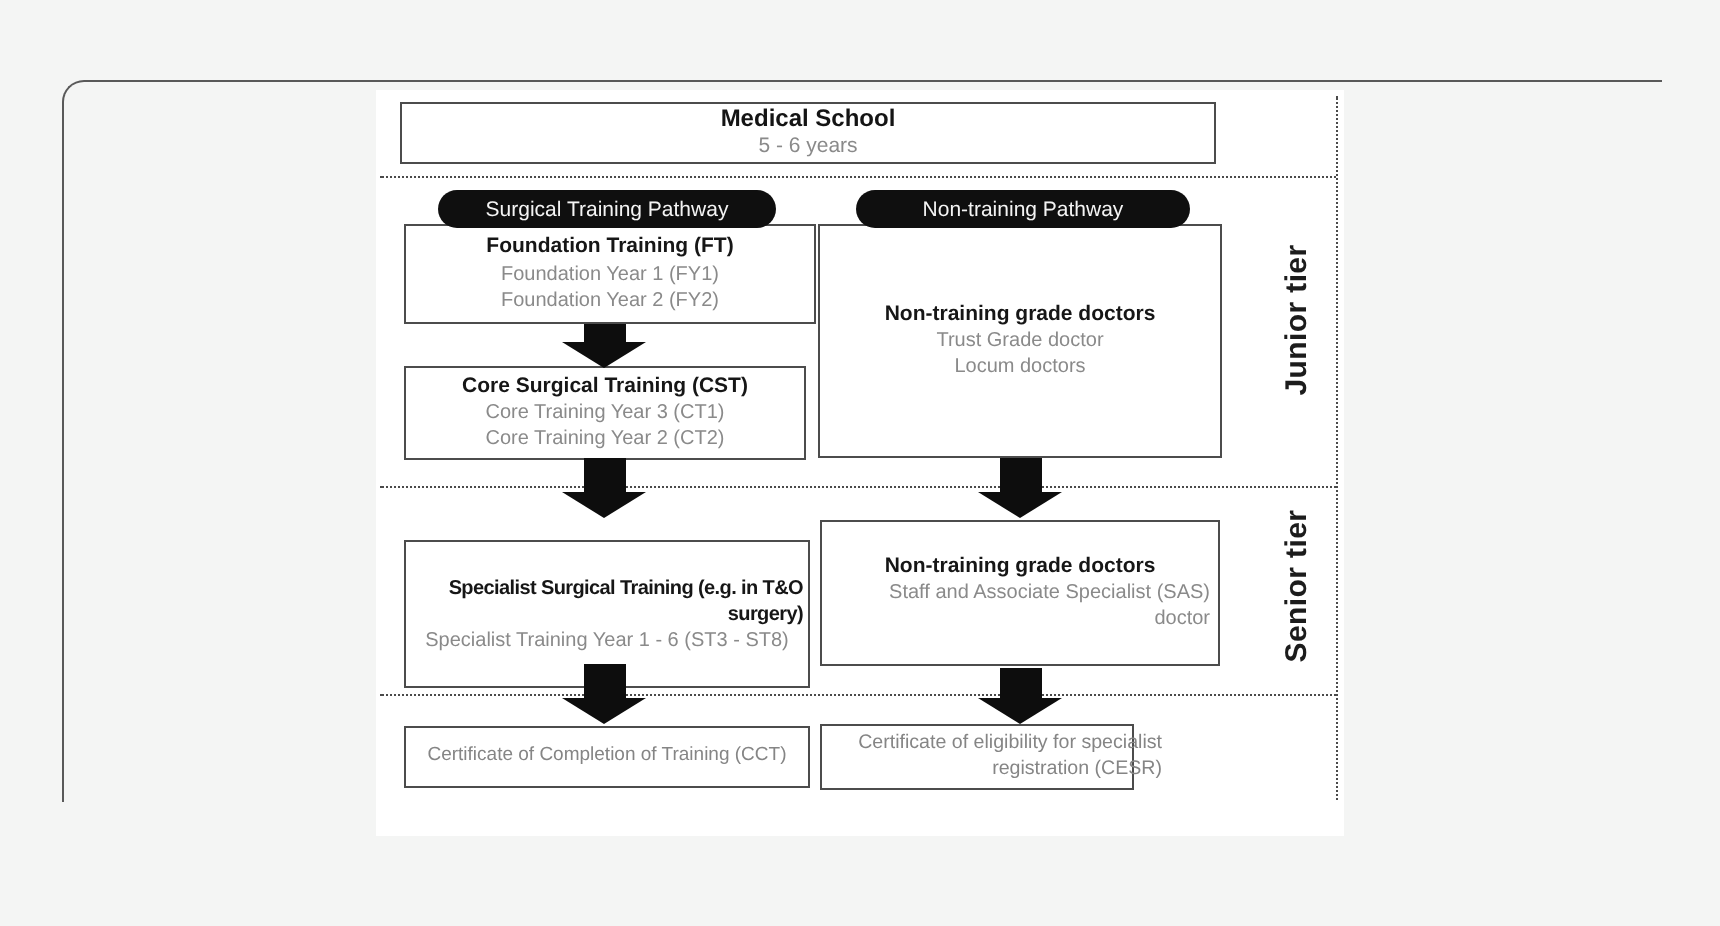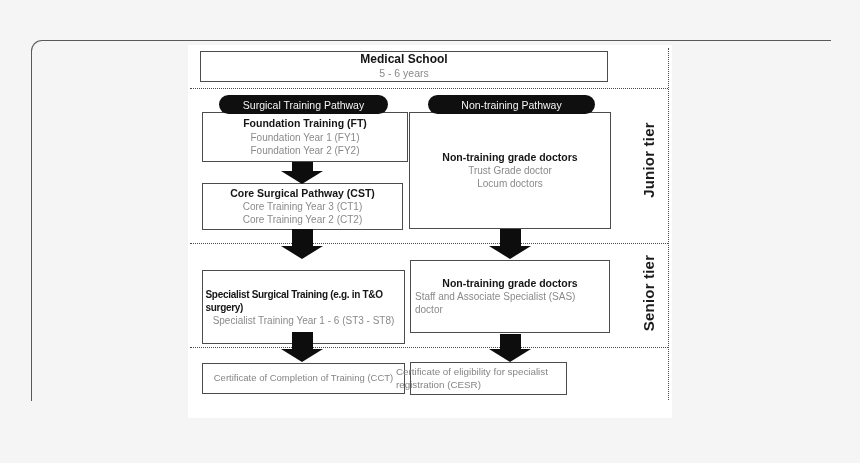--- a/index.html
+++ b/index.html
@@ -6,21 +6,21 @@
   .stage{position:relative;width:860px;height:463px;background:#f4f5f4;overflow:hidden;
          font-family:"Liberation Sans",sans-serif;}
   .card-frame{position:absolute;left:31px;top:40px;width:799px;height:360px;
               border-top:1.5px solid #595959;border-left:1.5px solid #595959;
               border-top-left-radius:11px;}
   .diagram-bg{position:absolute;left:188px;top:45px;width:484px;height:373px;background:#ffffff;}
   .dotted-h{position:absolute;left:190px;width:478px;height:0;border-top:1.6px dotted #4a4a4a;z-index:1;}
   .dotted-v{position:absolute;left:668px;top:48px;height:352px;width:0;border-left:1.6px dotted #4a4a4a;z-index:1;}
   .box{position:absolute;background:#fff;border:1.5px solid #4c4c4c;box-sizing:border-box;
        display:flex;flex-direction:column;align-items:center;justify-content:center;
-       text-align:left;z-index:2;}
+       text-align:right;z-index:2;}
   .box .title{font-weight:bold;font-size:10.5px;color:#161616;line-height:1.3;}
   .box .sub{font-size:10px;color:#8a8a8a;line-height:1.3;}
   .ms-title{font-weight:bold;font-size:12px;color:#141414;line-height:1.25;}
   .ms-sub{font-size:10.5px;color:#8a8a8a;line-height:1.25;}
   .pill{position:absolute;height:19px;background:#0f0f0f;border-radius:10px;color:#f4f4f4;
         display:flex;align-items:center;justify-content:center;font-size:10.5px;z-index:4;}
   .arrow{position:absolute;display:flex;flex-direction:column;align-items:center;z-index:3;}
   .arrow .stem{width:21px;flex:1;background:#0d0d0d;}
   .arrow .head{width:0;height:0;border-left:21px solid transparent;
                border-right:21px solid transparent;border-top:13px solid #0d0d0d;}
@@ -62,21 +62,21 @@
     <div class="sub">Foundation Year 1 (FY1)</div>
     <div class="sub">Foundation Year 2 (FY2)</div>
   </div>
 
   <div class="arrow" style="left:281px;top:162px;height:22px;">
     <div class="stem"></div>
     <div class="head"></div>
   </div>
 
   <div class="box" style="left:202px;top:183px;width:201px;height:47px;">
-    <div class="title">Core Surgical Pathway (CST)</div>
+    <div class="title">Core Surgical Training (CST)</div>
     <div class="sub">Core Training Year 3 (CT1)</div>
     <div class="sub">Core Training Year 2 (CT2)</div>
   </div>
 
   <div class="box" style="left:409px;top:112px;width:202px;height:117px;">
     <div class="title">Non-training grade doctors</div>
     <div class="sub">Trust Grade doctor</div>
     <div class="sub">Locum doctors</div>
   </div>
 

